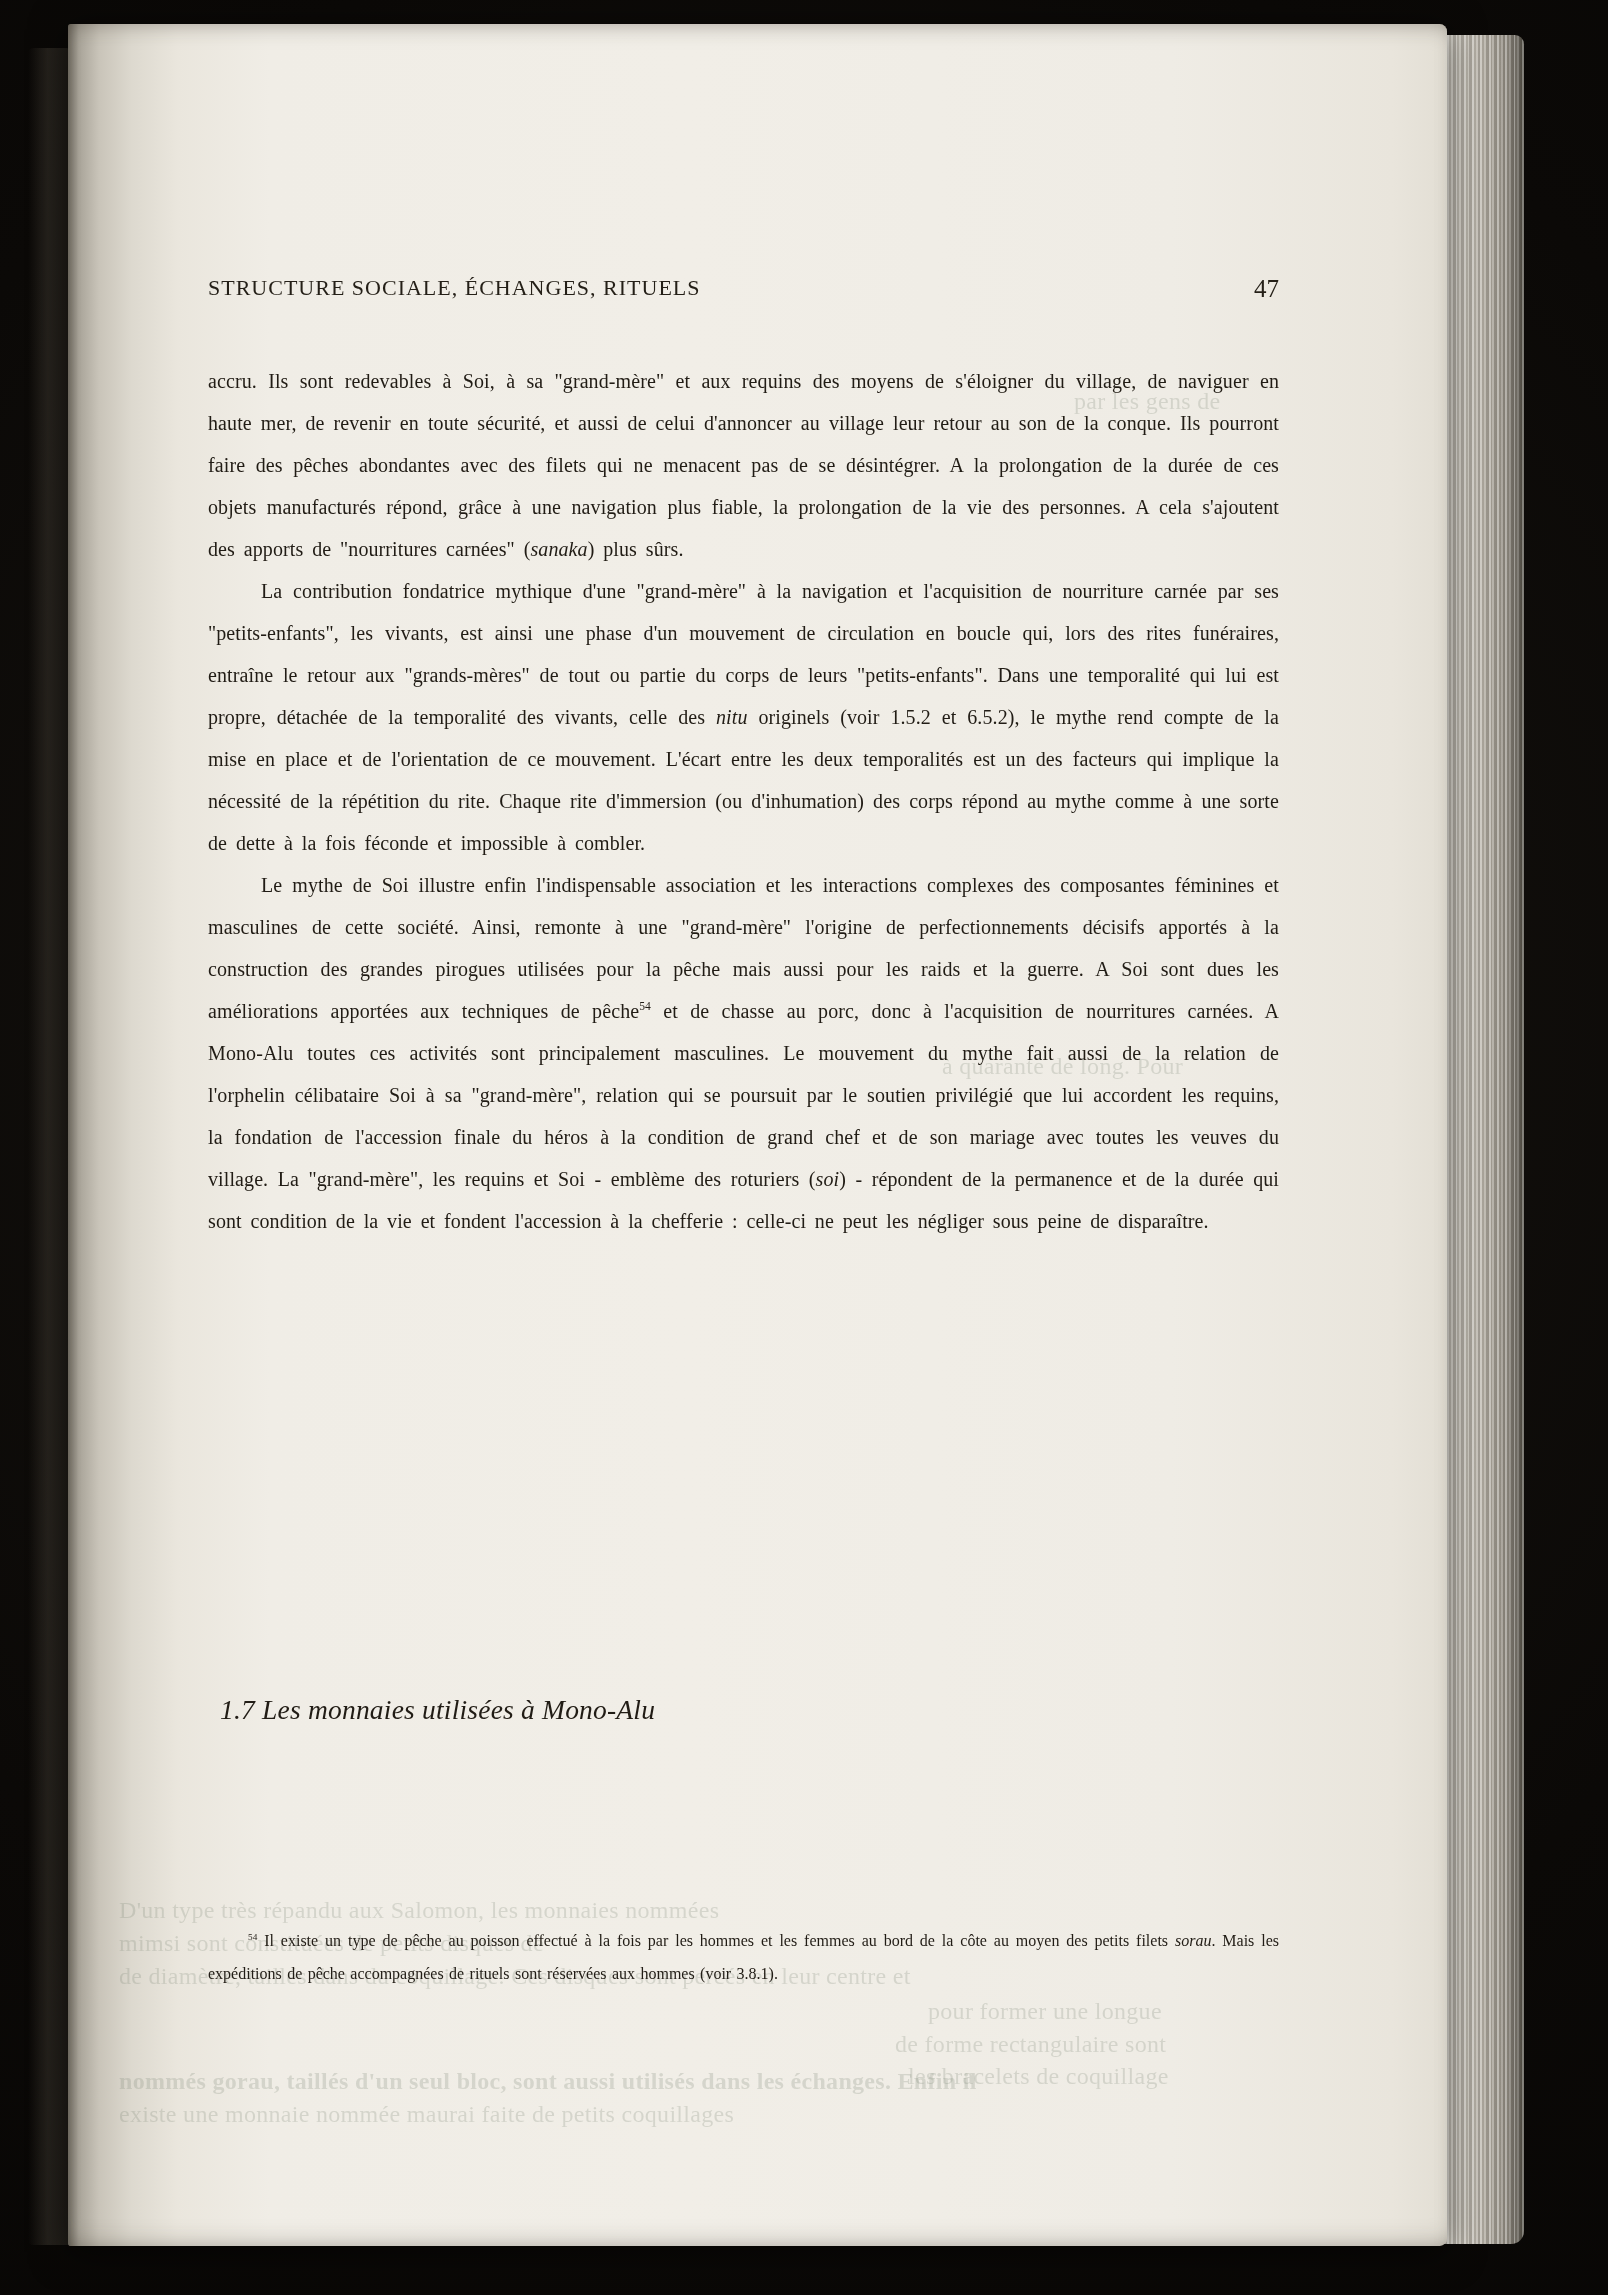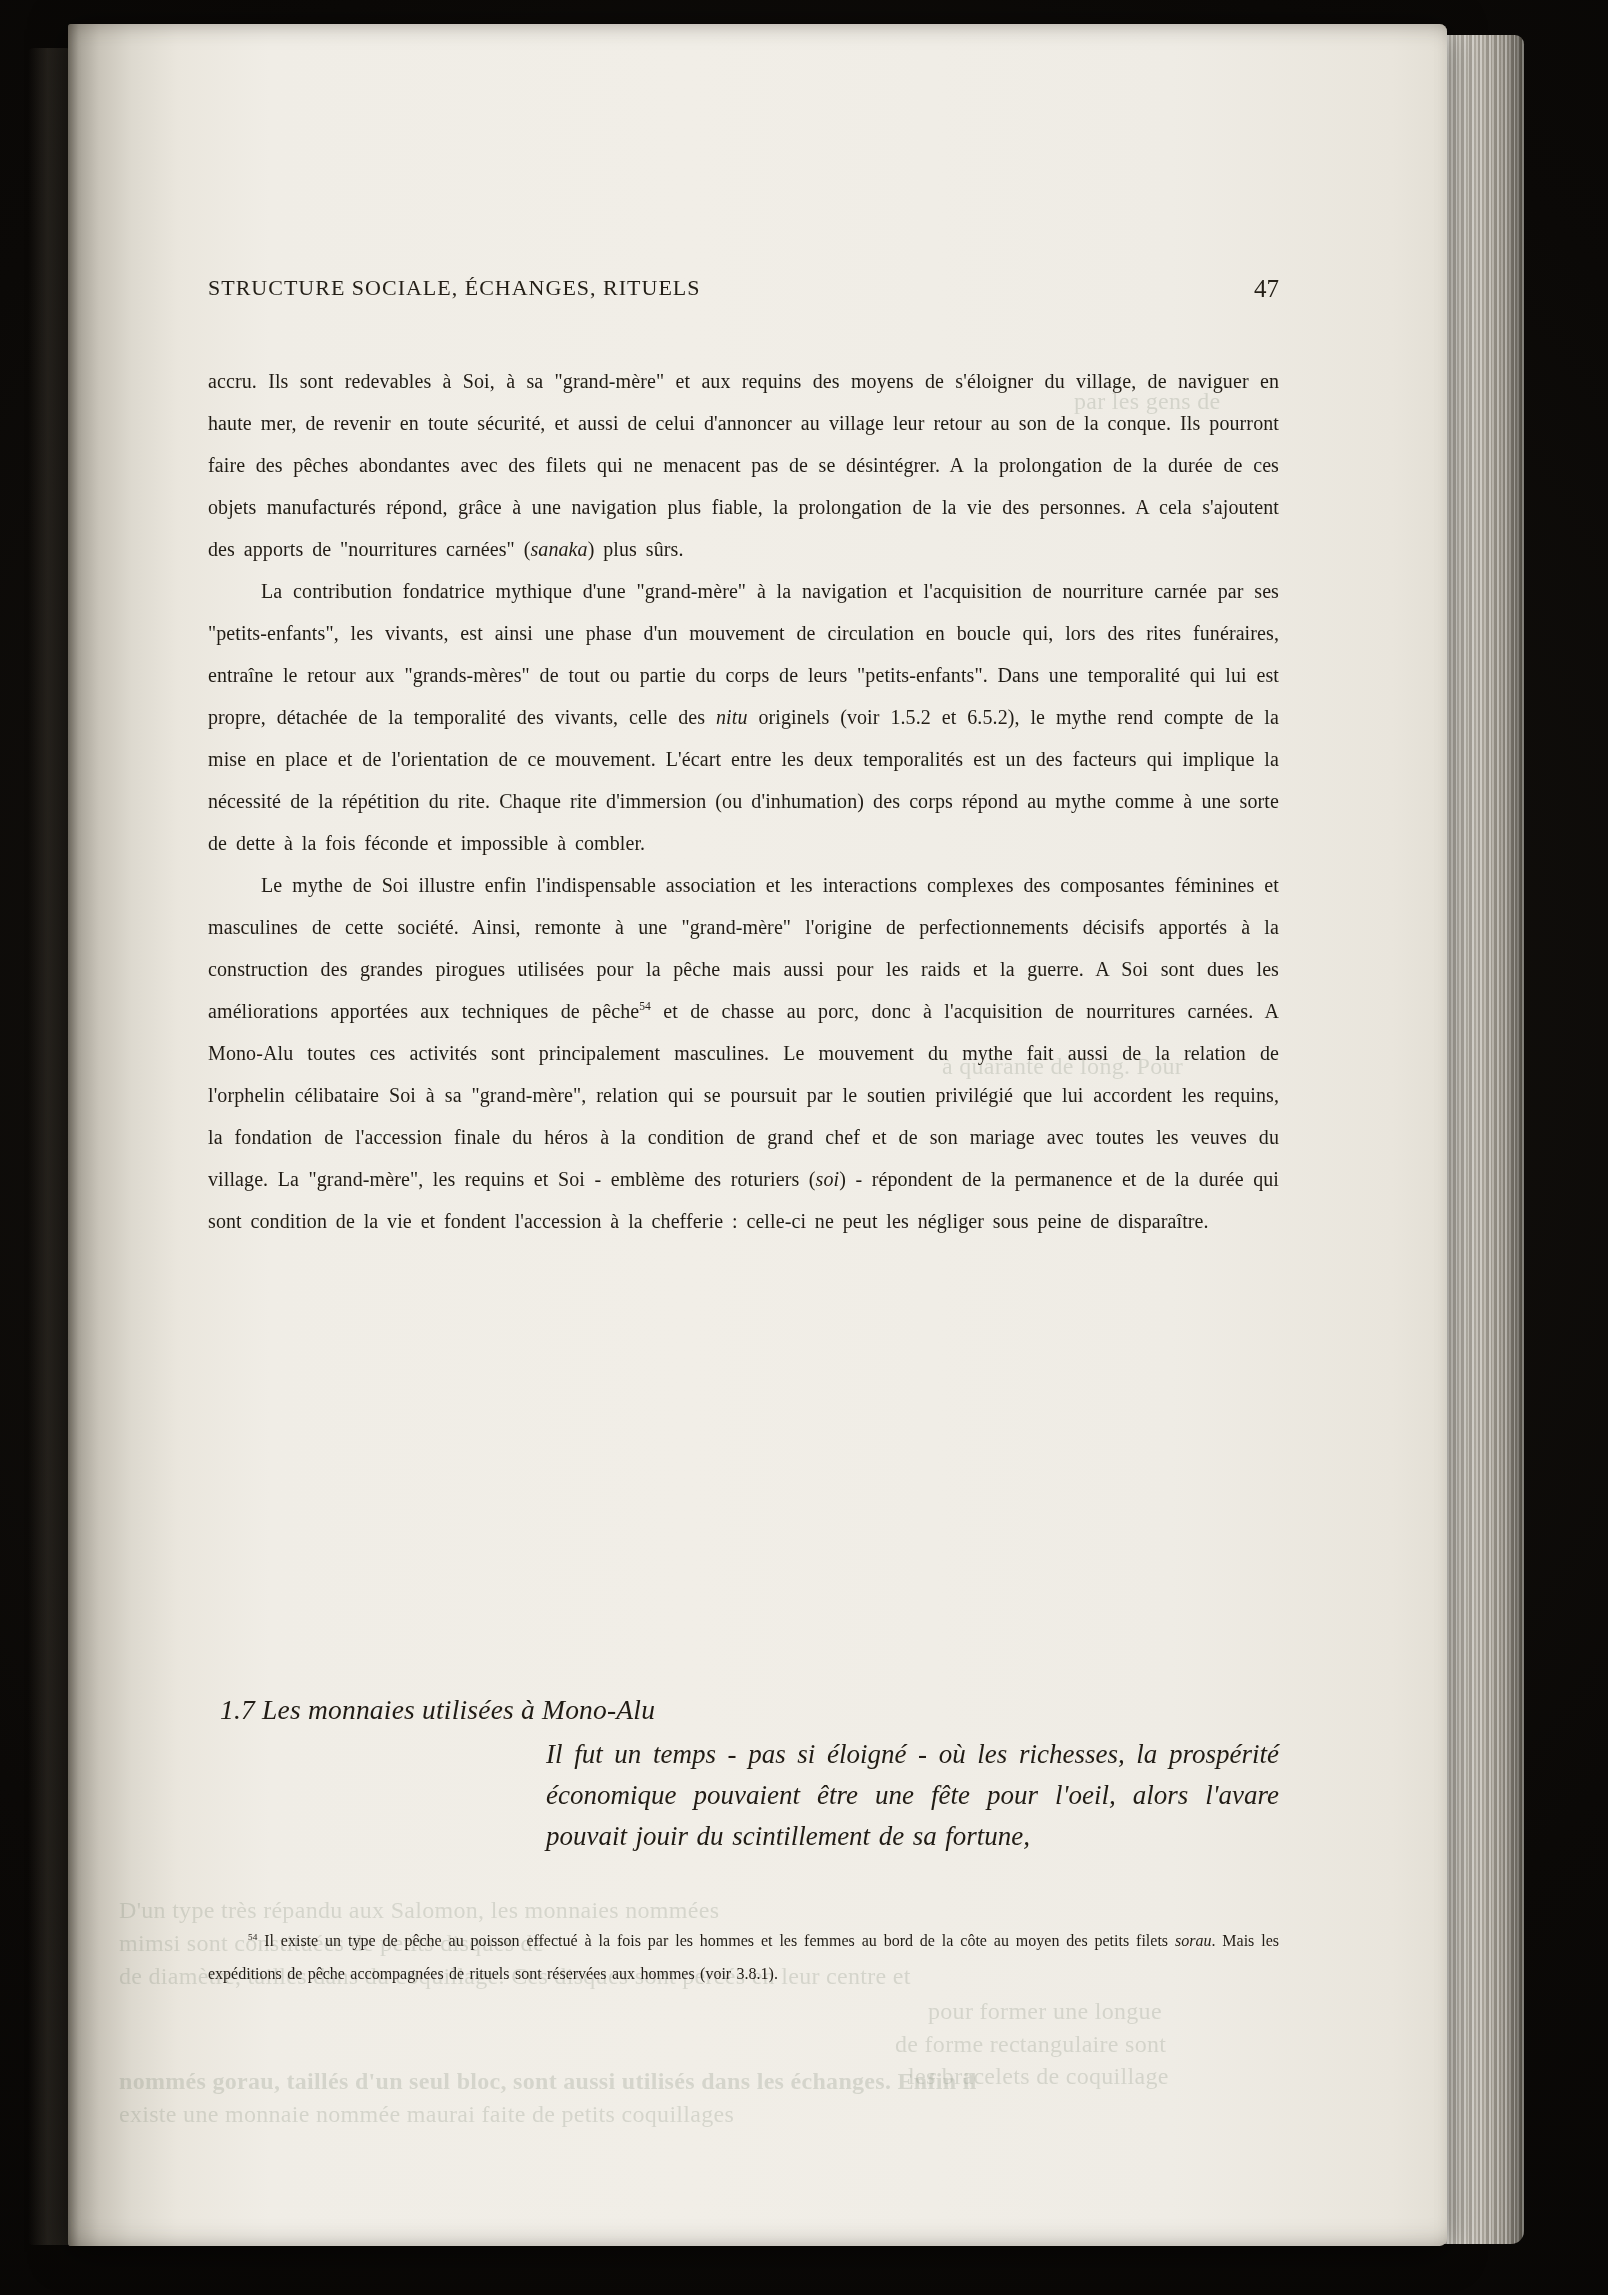--- a/index.html
+++ b/index.html
@@ -148,20 +148,19 @@
         </div>
 
         <div class="body-text">
             <p class="para"><span>accru. Ils sont redevables à Soi, à sa "grand-mère" et aux requins des moyens de s'éloigner du village, de naviguer en haute mer, de revenir en toute sécurité, et aussi de celui d'annoncer au village leur retour au son de la conque. Ils pourront faire des pêches abondantes avec des filets qui ne menacent pas de se désintégrer. A la prolongation de la durée de ces objets manufacturés répond, grâce à une navigation plus fiable, la prolongation de la vie des personnes. A cela s'ajoutent des apports de "nourritures carnées" (</span><span class="it">sanaka</span><span>) plus sûrs.</span></p>
             <p class="para indent"><span>La contribution fondatrice mythique d'une "grand-mère" à la navigation et l'acquisition de nourriture carnée par ses "petits-enfants", les vivants, est ainsi une phase d'un mouvement de circulation en boucle qui, lors des rites funéraires, entraîne le retour aux "grands-mères" de tout ou partie du corps de leurs "petits-enfants". Dans une temporalité qui lui est propre, détachée de la temporalité des vivants, celle des </span><span class="it">nitu</span><span> originels (voir 1.5.2 et 6.5.2), le mythe rend compte de la mise en place et de l'orientation de ce mouvement. L'écart entre les deux temporalités est un des facteurs qui implique la nécessité de la répétition du rite. Chaque rite d'immersion (ou d'inhumation) des corps répond au mythe comme à une sorte de dette à la fois féconde et impossible à combler.</span></p>
             <p class="para indent"><span>Le mythe de Soi illustre enfin l'indispensable association et les interactions complexes des composantes féminines et masculines de cette société. Ainsi, remonte à une "grand-mère" l'origine de perfectionnements décisifs apportés à la construction des grandes pirogues utilisées pour la pêche mais aussi pour les raids et la guerre. A Soi sont dues les améliorations apportées aux techniques de pêche</span><sup>54</sup><span> et de chasse au porc, donc à l'acquisition de nourritures carnées. A Mono-Alu toutes ces activités sont principalement masculines. Le mouvement du mythe fait aussi de la  relation de l'orphelin célibataire Soi à sa "grand-mère", relation qui se poursuit par le soutien privilégié que lui accordent les requins, la fondation de l'accession finale du héros à la condition de grand chef et de son mariage avec toutes les veuves du village. La "grand-mère", les requins et Soi - emblème des roturiers (</span><span class="it">soi</span><span>) - répondent de la permanence et de la durée qui sont condition de la vie et fondent l'accession à la chefferie : celle-ci ne peut les négliger sous peine de disparaître.</span></p>
           </div>
 
         <h2 class="section-heading">1.7 Les monnaies utilisées à Mono-Alu</h2>
 
-        <div class="quote">Il fut un temps - pas si éloigné - où les richesses, la prospérité économique pouvaient être une fête pour l'oeil, alors l'avare pouvait jouir du scintillement de sa fortune,</div>
 
         <p class="footnote"><sup>54</sup><span> Il existe un type de pêche au poisson effectué à la fois par les hommes et les femmes au bord de la côte au moyen des petits filets </span><span class="it">sorau</span><span>. Mais les expéditions de pêche accompagnées de rituels sont réservées aux hommes (voir 3.8.1).</span></p>
       </div>
     </div>
   </div>
 </div>
 
 
 </body></html>

